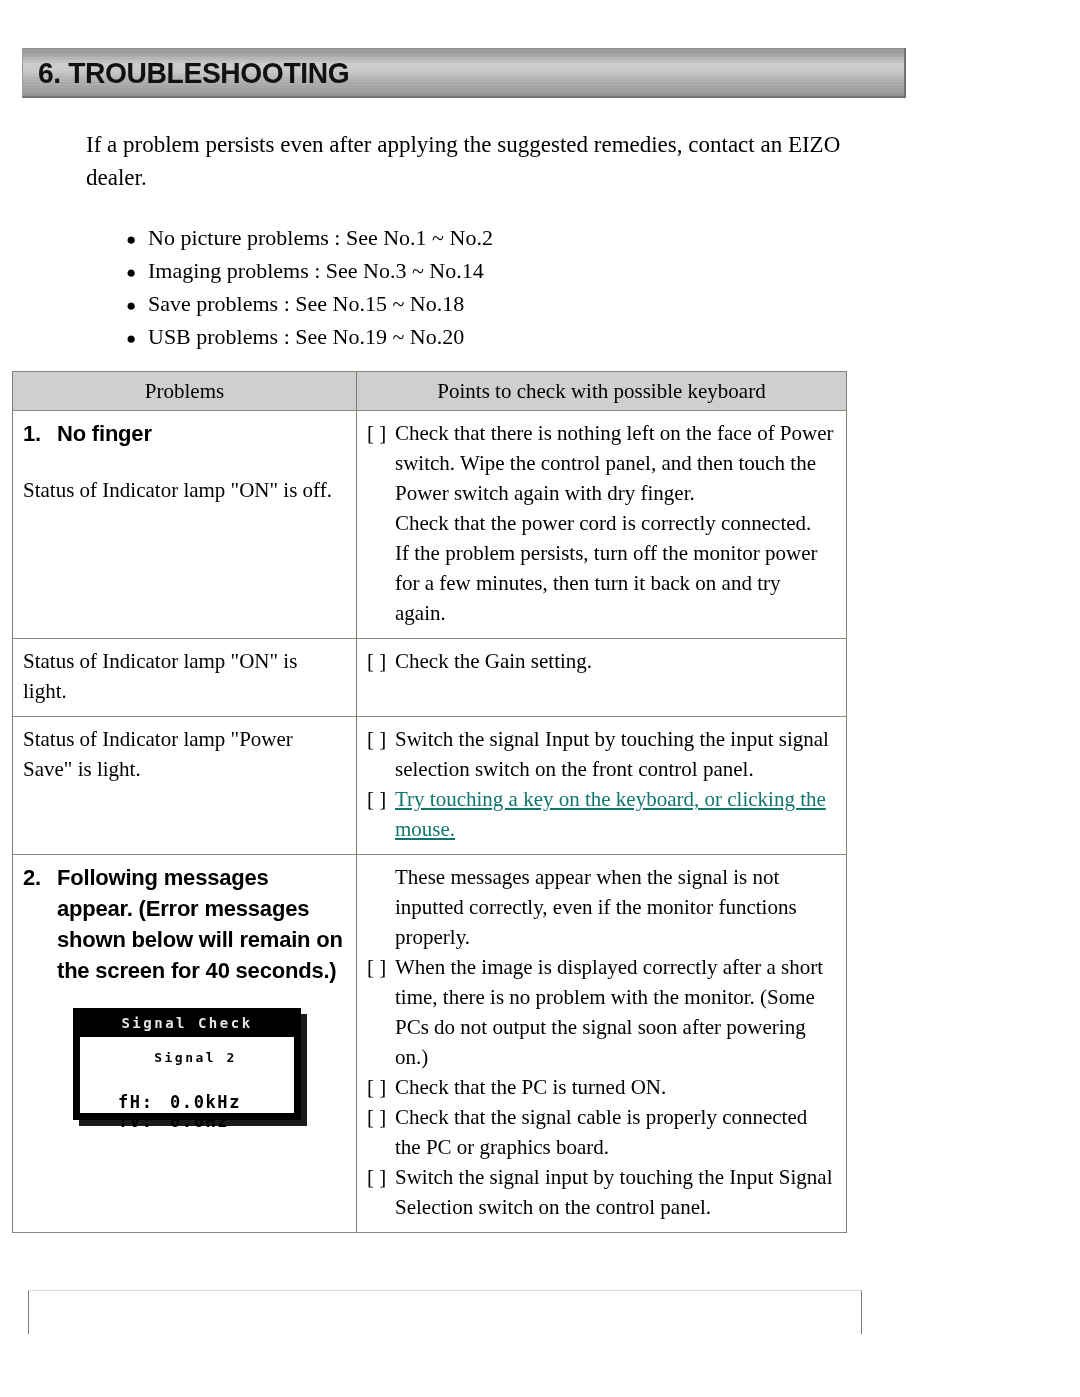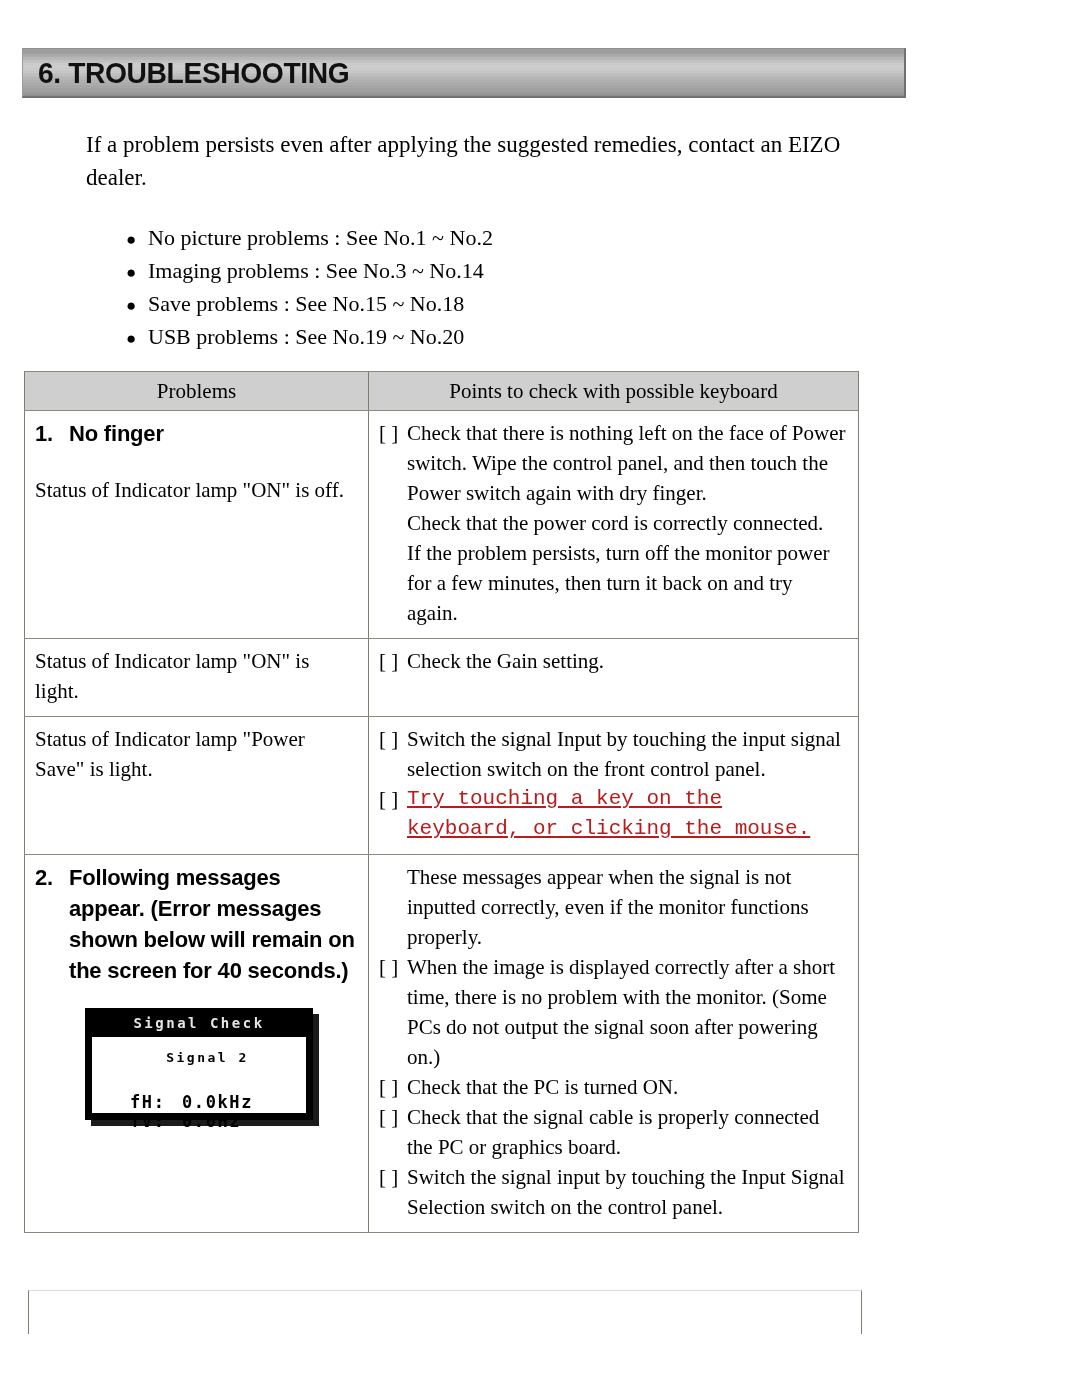--- a/index.html
+++ b/index.html
@@ -99,21 +99,21 @@
     width: 22px;
     flex: 0 0 22px;
     font-size: 17px;
     line-height: 31px;
   }
   .bullet-text { flex: 1 1 auto; }
 
   
   .tbl {
     position: absolute;
-    left: 24px;
+    left: 12px;
     top: 371px;
     width: 834px;
     border-collapse: collapse;
     table-layout: fixed;
   }
   .tbl col.c1 { width: 344px; }
   .tbl col.c2 { width: 490px; }
 
   .tbl td, .tbl th {
     border: 1px solid #8a8a7a;
@@ -167,23 +167,22 @@
   }
   .chk .box {
     flex: 0 0 28px;
     width: 28px;
     white-space: pre;
   }
   .chk .body { flex: 1 1 auto; }
   .chk.noboxmark .box { visibility: hidden; }
 
   .link {
-    color: #b91c1c;
+    color: #0f766e;
     text-decoration: underline;
-    font-family: Liberation Mono, monospace;
   }
 
   
   .osd-wrap {
     position: relative;
     margin: 22px 0 0 50px;
     width: 234px;
   }
   .osd-shadow {
     position: absolute;

